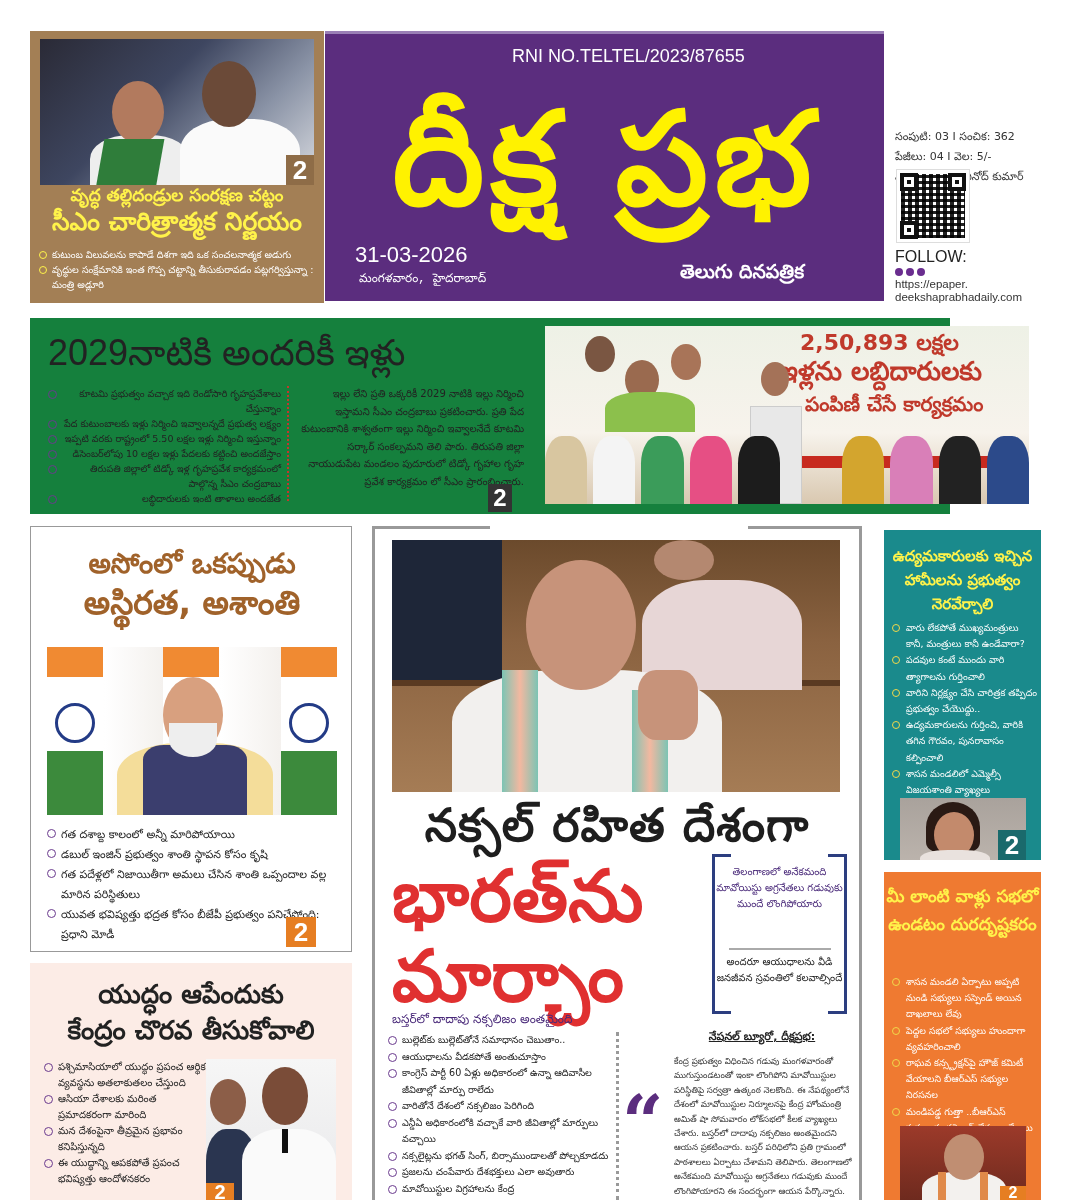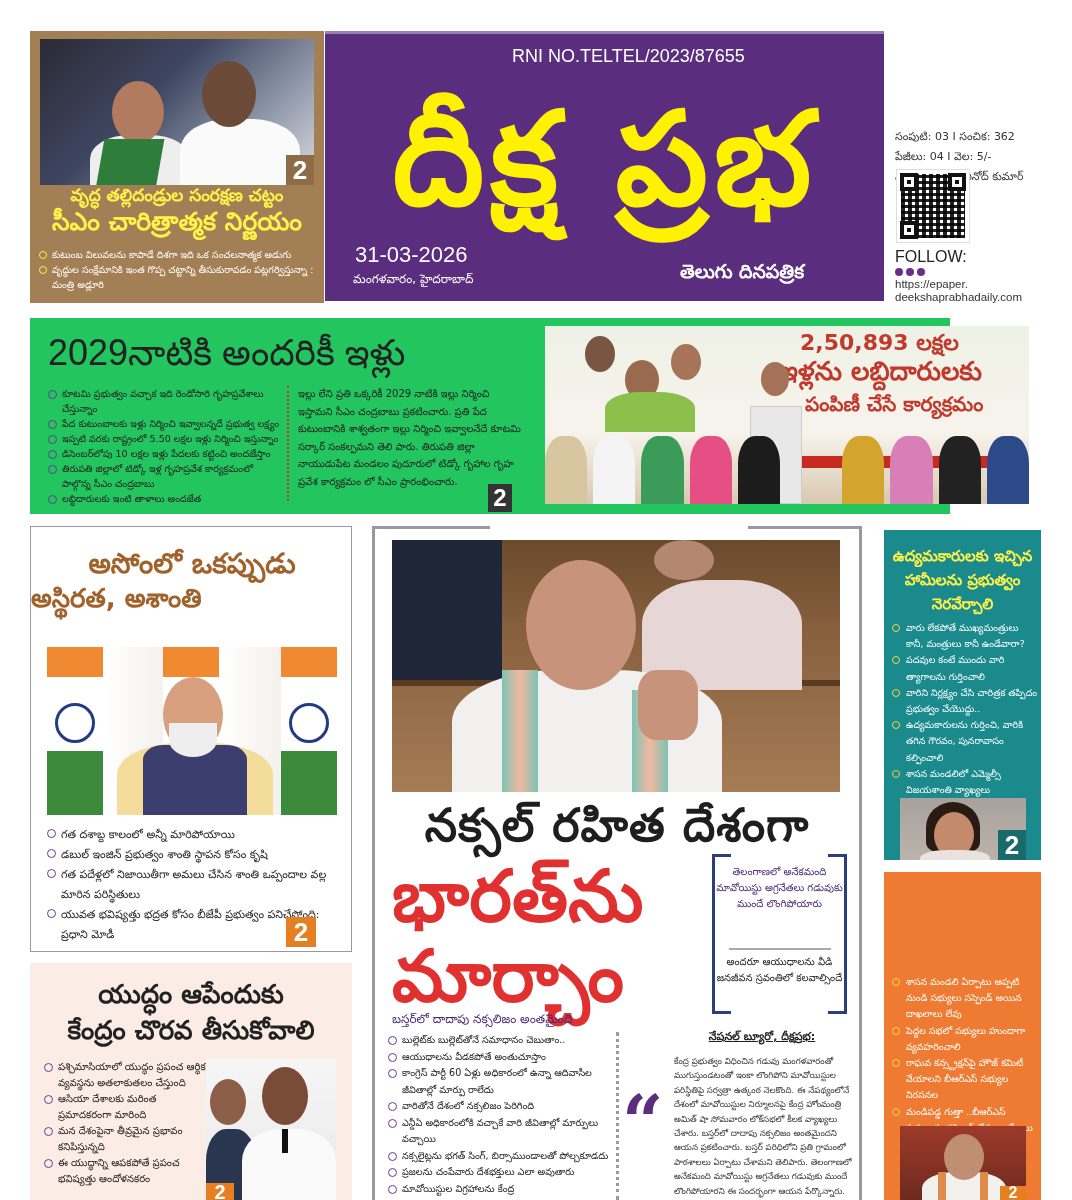--- a/index.html
+++ b/index.html
@@ -13,53 +13,53 @@
   #top-left-title1 { left: 0; top: 154px; width: 294px; text-align: center; color: #fff34a; font-size: 17px; font-weight: bold; }
   #top-left-title2 { left: 0; top: 176px; width: 294px; text-align: center; color: #fff34a; font-size: 25px; font-weight: bold; }
   .tl-bullets { left: 8px; top: 216px; width: 282px; font-size: 9.5px; color: #fff; line-height: 15px; }
   .tl-bullets li { list-style: none; padding-left: 14px; position: relative; }
   .tl-bullets li::before { content: ""; position: absolute; left: 1px; top: 4px; width: 6px; height: 6px; border: 1.5px solid #fff34a; border-radius: 50%; }
 
   #masthead { left: 325px; top: 31px; width: 559px; height: 270px; background: #5b2d7e; border-top: 3px solid #9a7fb6; }
   #rni { left: 0; top: 12px; width: 559px; text-align: center; color: #fff; font-family: "Liberation Sans", sans-serif; font-size: 18px; padding-left: 48px; }
   #logo { left: 10px; top: 40px; width: 540px; text-align: center; color: #fff200; font-size: 130px; font-weight: bold; line-height: 170px; letter-spacing: 6px; font-family: "DejaVu Serif", serif; }
   #date { left: 30px; top: 208px; color: #fff; font-family: "Liberation Sans", sans-serif; font-size: 22px; }
-  #day-city { left: 28px; top: 238px; color: #fff; font-size: 12px; }
+  #day-city { left: 34px; top: 238px; color: #fff; font-size: 12px; font-family: Liberation Mono, monospace; }
   #tagline { left: 355px; top: 226px; color: #fff; font-size: 19px; font-weight: bold; }
 
   #side-info { left: 895px; top: 103px; width: 160px; font-size: 11px; color: #333; line-height: 20px; margin-top: 24px; }
   #qr { left: 897px; top: 170px; width: 72px; height: 72px; background:
       repeating-linear-gradient(90deg,#222 0 4px,#fff 4px 7px),
       repeating-linear-gradient(0deg,#222 0 3px,#fff 3px 6px); background-blend-mode: multiply; border: 4px solid #fff; outline: 1px solid #ddd; }
   .qr-corner { position: absolute; width: 18px; height: 18px; border: 4px solid #111; background: #fff; }
   .qr-corner::after { content: ""; position: absolute; left: 3px; top: 3px; width: 4px; height: 4px; background: #111; }
   #follow { left: 895px; top: 248px; font-family: "Liberation Sans", sans-serif; font-size: 16px; color: #222; }
   #social-icons { left: 895px; top: 268px; display: flex; gap: 3px; }
   .social { width: 8px; height: 8px; border-radius: 50%; background: #6a2d8f; }
   #url { left: 895px; top: 278px; font-family: "Liberation Sans", sans-serif; font-size: 11.5px; color: #333; line-height: 13px; }
 
   
-  #housing-band { left: 30px; top: 318px; width: 920px; height: 196px; background: #22c55e; }
+  #housing-band { left: 30px; top: 318px; width: 920px; height: 196px; background: #15803d; text-align: right; }
   #housing-title { left: 18px; top: 14px; font-size: 36px; color: #222; font-family: "Liberation Sans", sans-serif; }
   .h-bullets { left: 16px; top: 68px; width: 235px; font-size: 9.5px; line-height: 15px; color: #222; }
   .h-bullets li, .c-bullets li, .l-bullets li, .r-bullets li { list-style: none; position: relative; padding-left: 16px; }
   .h-bullets li::before, .c-bullets li::before, .l-bullets li::before { content: ""; position: absolute; left: 2px; top: 4px; width: 7px; height: 7px; border: 1.5px solid #6a3a8e; border-radius: 50%; }
   #housing-divider { left: 257px; top: 68px; width: 3px; height: 115px; border-left: 2px dotted #c0392b; }
   #housing-body { left: 268px; top: 67px; width: 226px; font-size: 10px; line-height: 17.5px; color: #222; }
   #housing-badge { left: 458px; top: 166px; width: 24px; height: 28px; background: #333; font-size: 24px; }
   #housing-photo { left: 515px; top: 8px; width: 484px; height: 178px; background: linear-gradient(180deg,#eef1e6 0%,#f7f3ec 60%,#d9c8b0 100%); overflow: hidden; }
   #banner-text1 { left: 255px; top: 4px; color: #c0392b; font-size: 22px; font-weight: bold; font-family: "DejaVu Sans", sans-serif; }
   #banner-text2 { left: 235px; top: 30px; color: #c0392b; font-size: 26px; font-weight: bold; }
   #banner-text3 { left: 260px; top: 66px; color: #c0392b; font-size: 20px; font-weight: bold; }
   .stage-red { position: absolute; left: 250px; top: 130px; width: 210px; height: 12px; background: #c72a1f; }
 
   
   #story-assam { left: 30px; top: 526px; width: 322px; height: 426px; border: 1px solid #999; background: #fff; }
   #assam-title1 { left: 0; top: 20px; width: 322px; text-align: center; color: #a0622a; font-size: 28px; font-weight: bold; }
-  #assam-title2 { left: 0; top: 56px; width: 322px; text-align: left; color: #a0622a; font-size: 26px; font-weight: bold; }
+  #assam-title2 { left: 0; top: 56px; width: 322px; text-align: center; color: #a0622a; font-size: 33px; font-weight: bold; }
   #assam-photo { left: 16px; top: 120px; width: 290px; height: 168px; background: linear-gradient(90deg,#f4f1ee 0%,#fff 20%,#f4f1ee 40%,#fff 60%,#f4f1ee 80%,#fff 100%); overflow: hidden; }
   .flag { position: absolute; top: 0; width: 56px; height: 168px; background: linear-gradient(180deg,#f08a32 0 18%,#fff 18% 62%,#3c8a3c 62% 100%); }
   .chakra { position: absolute; width: 40px; height: 40px; border-radius: 50%; border: 3px solid #233b86; }
   .l-bullets { left: 14px; top: 298px; width: 300px; font-size: 11px; line-height: 20px; color: #222; }
   #assam-badge { left: 255px; top: 390px; width: 30px; height: 30px; background: #e67e22; font-size: 26px; }
 
   
   #story-war { left: 30px; top: 963px; width: 322px; height: 237px; background: #fcece6; }
   #war-title1 { left: 0; top: 16px; width: 322px; text-align: center; font-size: 26px; font-weight: bold; color: #222; }
   #war-title2 { left: 0; top: 52px; width: 322px; text-align: center; font-size: 26px; font-weight: bold; color: #222; }
@@ -298,20 +298,21 @@
   </ul>
   <div id="r1-photo" class="abs">
     <div style="position:absolute;left:26px;top:4px;width:54px;height:50px;background:#2a1a14;border-radius:50% 50% 20% 20%;"></div>
     <div class="face" style="left:34px;top:14px;width:40px;height:46px;background:#c38a6c;"></div>
     <div class="body-w" style="left:20px;top:52px;width:70px;height:20px;background:#e9e2de;"></div>
     <div id="r1-badge" class="abs num-badge">2</div>
   </div>
 </div>
 
 <div id="right-story2" class="abs">
+  <div id="r2-title" class="abs">మీ లాంటి వాళ్లు సభలో ఉండటం దురదృష్టకరం</div>
   <ul id="r2-bullets" class="abs r-bullets">
     <li>శాసన మండలి ఏర్పాటు అప్పటి నుండి సభ్యులు సస్పెండ్ అయిన దాఖలాలు లేవు</li>
     <li>పెద్దల సభలో సభ్యులు హుందాగా వ్యవహరించాలి</li>
     <li>రాఘవ కన్స్ట్రక్షన్‌పై హౌజ్ కమిటీ వేయాలని బీఆర్ఎస్ సభ్యుల నిరసనల</li>
     <li>మండిపడ్డ గుత్తా ..బీఆర్ఎస్ సభ్యులను సస్పెండ్ చేస్తూ ఆదేశాలు</li>
   </ul>
   <div id="r2-photo" class="abs">
     <div class="body-w" style="left:22px;top:46px;width:84px;height:40px;background:#f3f1ee;"></div>
     <div style="position:absolute;left:38px;top:46px;width:8px;height:30px;background:#e08a4a;"></div>
     <div style="position:absolute;left:80px;top:46px;width:8px;height:30px;background:#e08a4a;"></div>

